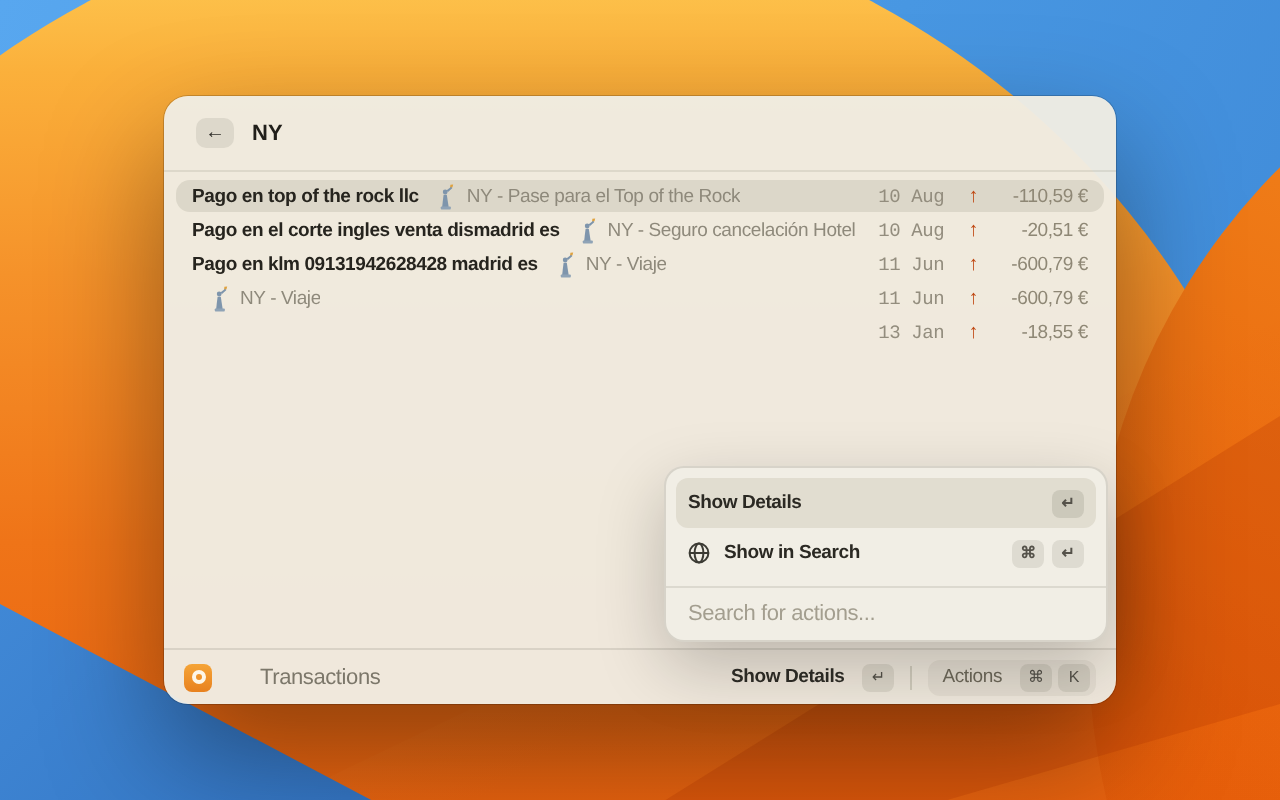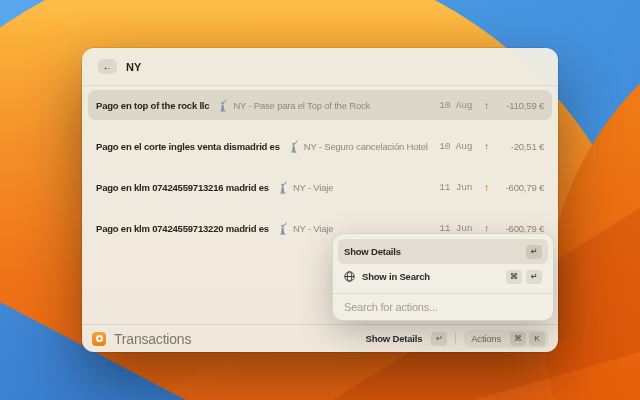--- a/index.html
+++ b/index.html
@@ -28,21 +28,21 @@
     display:flex; flex-direction:column; overflow:visible; }
 
   .win-header { height:38px; flex:0 0 38px; display:flex; align-items:center; gap:9px;
     padding:0 16px; border-bottom:1px solid rgba(60,55,40,0.10); }
   .back-btn { width:19px; height:15px; border-radius:5px; background:#ddd8cb;
     display:flex; align-items:center; justify-content:center;
     font-size:10px; color:#2e2d28; cursor:default; }
   .win-title { font-size:11px; font-weight:700; color:#211f1a; }
 
   .list { flex:1 1 auto; padding:4px 6px; overflow:hidden; }
-  .row { height:30px; margin-bottom:11px; display:flex; align-items:center;
+  .row { height:16px; margin-bottom:1px; display:flex; align-items:center;
     padding:0 8px; border-radius:7px; white-space:nowrap; overflow:hidden;
     font-size:9.5px; letter-spacing:-0.2px; }
   .row.selected { background:#dcd7c9; }
   .row-title { color:#26241e; font-weight:600; flex:0 0 auto; }
   .tag-ico { flex:0 0 auto; margin:0 5px 0 9px; display:flex; align-items:center; }
   .row-tag { color:#8e897b; flex:0 1 auto; overflow:hidden; text-overflow:ellipsis; }
   .row-sp { flex:1 1 0; min-width:6px; }
   .row-date { color:#938d7e; flex:0 0 auto; min-width:34px; text-align:right;font-family:Liberation Mono, monospace; }
   .row-arrow { color:#c04a15; font-weight:700; font-size:10px; flex:0 0 auto; margin:0 3px 0 12px; }
   .row-amt { color:#8e8775; flex:0 0 auto; min-width:52px; text-align:right; }
@@ -67,21 +67,21 @@
     font-family:"Liberation Sans", sans-serif; font-size:11px; letter-spacing:-0.2px; color:#4a473e; }
   .popup-search input::placeholder { color:#a39e8f; }
 
   
   .footer { flex:0 0 28px; border-top:1px solid rgba(60,55,40,0.12);
     display:flex; align-items:center; padding:0 10px; border-radius:0 0 12px 12px; }
   .app-ico { width:14px; height:14px; border-radius:4px;
     background:linear-gradient(180deg,#f5a437,#e8811f);
     display:flex; align-items:center; justify-content:center; }
   .app-ico i { display:block; width:7px; height:7px; border:2px solid #fdf6e8; border-radius:50%; }
-  .foot-app { font-size:14px; letter-spacing:-0.2px; color:#7c776a; margin-left:8px; }
+  .foot-app { font-size:11px; letter-spacing:-0.2px; color:#7c776a; margin-left:24px; }
   .foot-sp { flex:1; }
   .foot-primary { display:flex; align-items:center; cursor:default; }
   .foot-primary .lbl { font-size:9.5px; letter-spacing:-0.2px; font-weight:700; color:#2f2d27; margin-right:6px; }
   .foot-div { width:1px; height:12px; background:#d0cbbc; margin:0 8px; }
   .actions-group { display:flex; align-items:center; background:rgba(60,54,38,0.06);
     border-radius:6px; padding:2px 3px 2px 7px; cursor:default; }
   .actions-group .lbl { font-size:9.5px; letter-spacing:-0.2px; color:#6d6859; margin-right:6px; }
   .key.foot { margin-left:3px; background:rgba(60,54,38,0.10); }
 </style>
 </head>
@@ -136,39 +136,38 @@
           </svg>
       </span>
       <span class="row-tag">NY - Seguro cancelación Hotel</span>
       <span class="row-sp"></span>
       <span class="row-date">10 Aug</span>
       <span class="row-arrow">↑</span>
       <span class="row-amt">-20,51 €</span>
     </div>
 
     <div class="row">
-      <span class="row-title">Pago en klm 07424559713216 madrid es</span>
+      <span class="row-title">Pago en klm 09131942628428 madrid es</span>
       <span class="tag-ico">
         <svg width="10" height="13" viewBox="0 0 10 13">
             <path d="M7.2 0.4 L8.6 0.2 L8.2 1.8 L7 2 Z" fill="#e0a23e"></path>
             <path d="M5.2 3.2 L7.6 1.4 L8.1 2.1 L6 4 Z" fill="#7e95ac"></path>
             <circle cx="4.6" cy="4" r="1.2" fill="#7e95ac"></circle>
             <path d="M3.8 5.4 L5.4 5.4 L6.4 12 L3 12 Z" fill="#7e95ac"></path>
             <rect x="2.4" y="11.2" width="5" height="1.6" rx="0.4" fill="#8fa3b6"></rect>
           </svg>
       </span>
       <span class="row-tag">NY - Viaje</span>
       <span class="row-sp"></span>
       <span class="row-date">11 Jun</span>
       <span class="row-arrow">↑</span>
       <span class="row-amt">-600,79 €</span>
     </div>
 
     <div class="row">
-      <span class="row-title">Pago en klm 07424559713220 madrid es</span>
       <span class="tag-ico">
         <svg width="10" height="13" viewBox="0 0 10 13">
             <path d="M7.2 0.4 L8.6 0.2 L8.2 1.8 L7 2 Z" fill="#e0a23e"></path>
             <path d="M5.2 3.2 L7.6 1.4 L8.1 2.1 L6 4 Z" fill="#7e95ac"></path>
             <circle cx="4.6" cy="4" r="1.2" fill="#7e95ac"></circle>
             <path d="M3.8 5.4 L5.4 5.4 L6.4 12 L3 12 Z" fill="#7e95ac"></path>
             <rect x="2.4" y="11.2" width="5" height="1.6" rx="0.4" fill="#8fa3b6"></rect>
           </svg>
       </span>
       <span class="row-tag">NY - Viaje</span>

